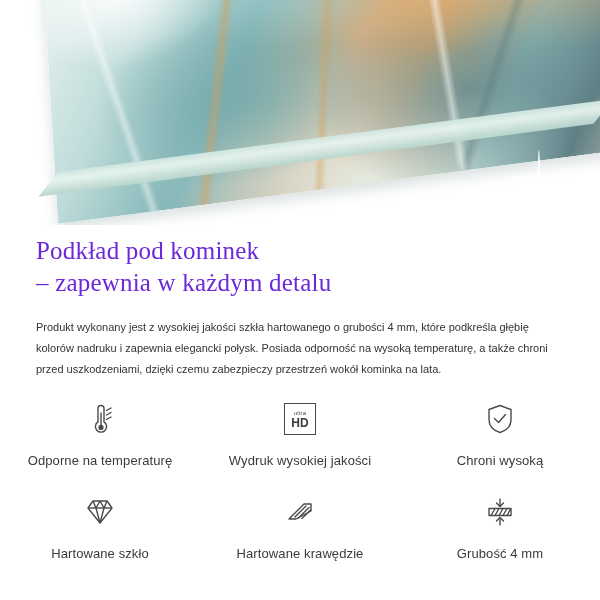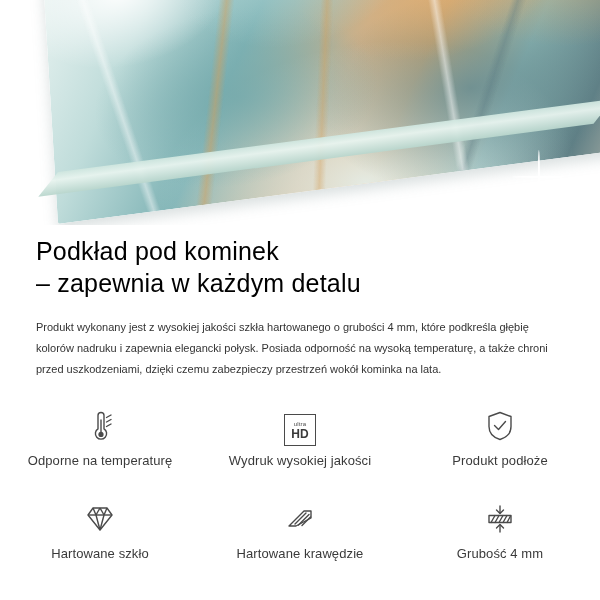--- a/index.html
+++ b/index.html
@@ -98,24 +98,24 @@
   .sparkle-b::after { height: 34px; }
 
   
   .content {
     position: absolute;
     left: 0;
     top: 225px;
     width: 600px;
   }
   .headline {
-    font-family: Liberation Sans, sans-serif;
+    font-family: Liberation Serif, serif;
     font-size: 25px;
     line-height: 32px;
-    color: #000000;
+    color: #6d28d9;
     margin: 0;
     padding: 10px 36px 0 36px;
     font-weight: 400;
     letter-spacing: 0.2px;
   }
   .headline .line2 { display: block; }
   .paragraph {
     margin: 18px 0 0 0;
     padding: 0 34px 0 36px;
     font-size: 11px;
@@ -137,21 +137,21 @@
   .feature {
     display: flex;
     flex-direction: column;
     align-items: center;
     justify-content: flex-start;
   }
   .feature-icon {
     width: 54px;
     height: 54px;
     display: flex;
-    align-items: flex-end;
+    align-items: center;
     justify-content: center;
   }
   .feature-label {
     margin-top: 9px;
     font-size: 13px;
     color: #3a3a3a;
     text-align: center;
     line-height: 12px;
     letter-spacing: 0.1px;
   }
@@ -225,21 +225,21 @@
       <span class="feature-label">Wydruk wysokiej jakości</span>
     </div>
 
     <div class="feature">
       <span class="feature-icon">
         <svg width="40" height="40" viewBox="0 0 40 40" fill="none" stroke="#4a4a4a" stroke-width="1.4" stroke-linecap="round" stroke-linejoin="round">
           <path d="M20 6.5l11 4v10c0 7-5 11.2-11 13-6-1.8-11-6-11-13v-10z"></path>
           <polyline points="14.5,19.5 18.5,23.5 25.5,15.5"></polyline>
         </svg>
       </span>
-      <span class="feature-label">Produkt podłoże</span>
+      <span class="feature-label">Chroni wysoką</span>
     </div>
 
     <div class="feature">
       <span class="feature-icon">
         <svg width="40" height="40" viewBox="0 0 40 40" fill="none" stroke="#4a4a4a" stroke-width="1.4" stroke-linejoin="round">
           <polygon points="8,16 20,31 32,16 27,9 13,9"></polygon>
           <line x1="13" y1="9" x2="16" y2="16"></line>
           <line x1="27" y1="9" x2="24" y2="16"></line>
           <line x1="8" y1="16" x2="32" y2="16"></line>
           <line x1="16" y1="16" x2="20" y2="31"></line>

